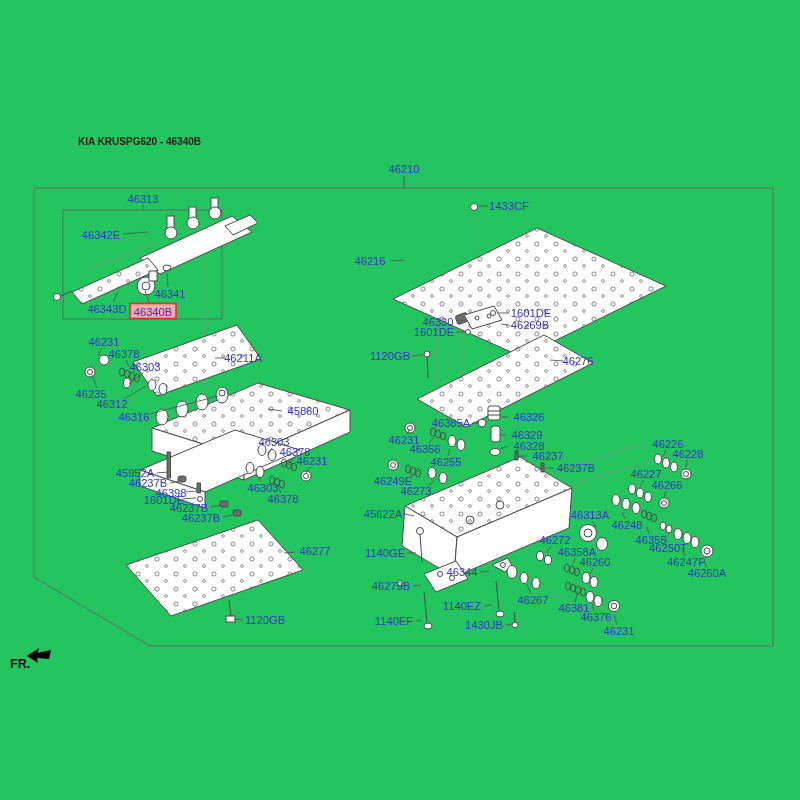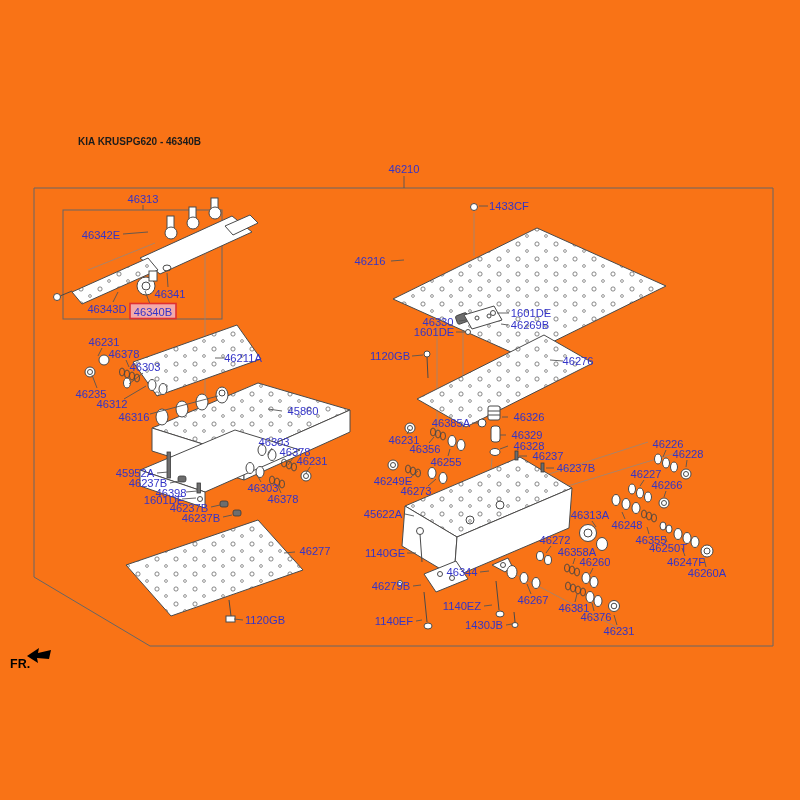--- a/index.html
+++ b/index.html
@@ -1,16 +1,16 @@
 <!DOCTYPE html>
 <html><head>
 <meta charset="utf-8">
 <style>
   html,body{margin:0;padding:0;background:#fff;}
-  .page{position:relative;width:800px;height:800px;background:#f97316;font-family:"Liberation Sans",sans-serif;overflow:hidden;}
+  .page{position:relative;width:800px;height:800px;background:#22c55e;font-family:"Liberation Sans",sans-serif;overflow:hidden;}
   svg{position:absolute;left:0;top:0;}
   svg text{font-family:"Liberation Sans",sans-serif;}
   .hdr{font-size:10px;font-weight:bold;fill:#1c1c1c;}
   .frt{font-size:12.5px;font-weight:bold;fill:#000;}
   .ln{stroke:#4a4a4a;stroke-width:1;fill:none;}
   .wh{stroke:#4a4a4a;stroke-width:1;fill:#ffffff;}
   .hp{stroke:#4a4a4a;stroke-width:1;fill:url(#holes);}
   .dk{stroke:#3a3a3a;stroke-width:.8;fill:#6d6d6d;}
   .thin{stroke:#8a8a8a;stroke-width:.7;fill:none;}
   .coil{stroke:#444;stroke-width:.9;fill:none;}

